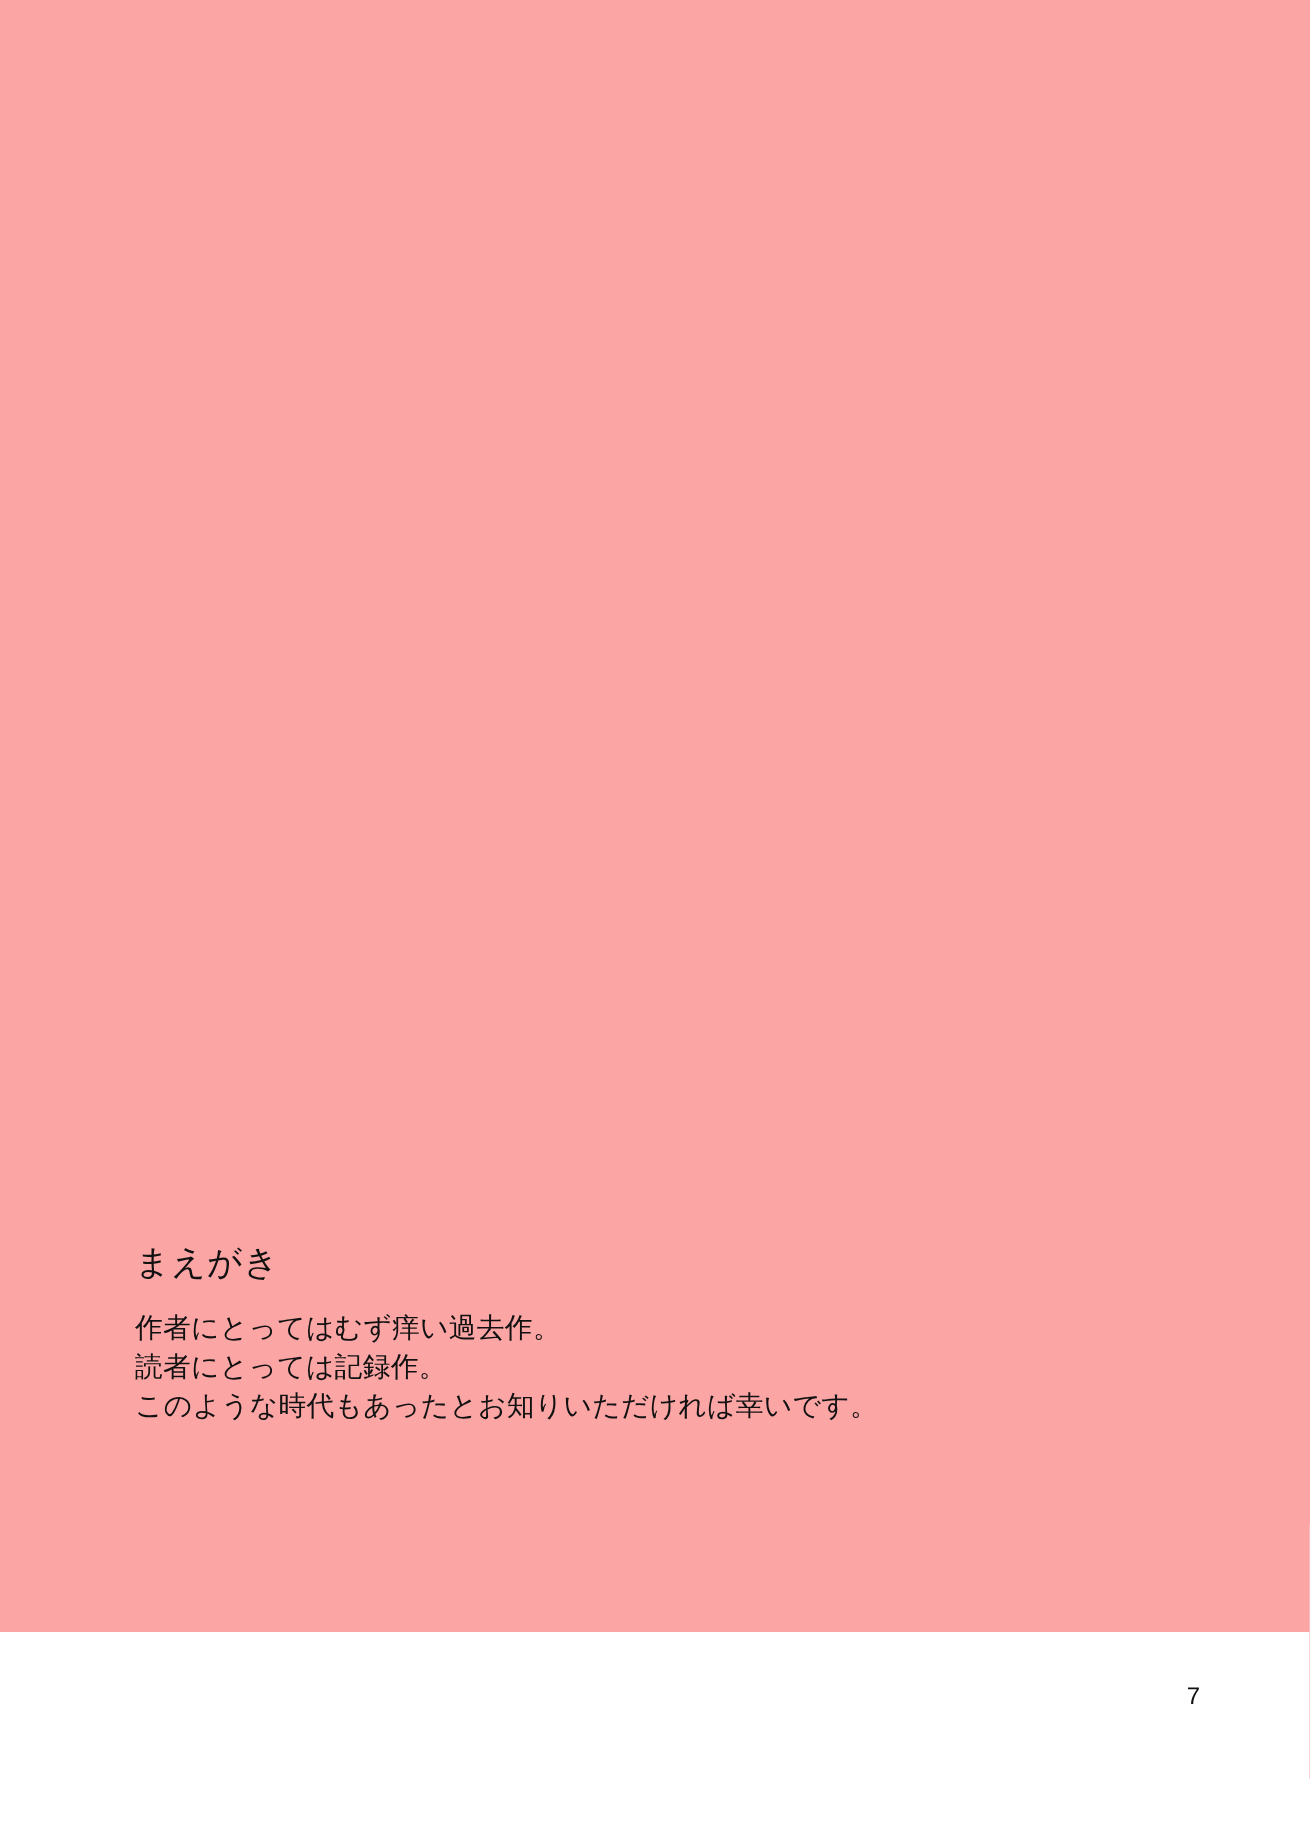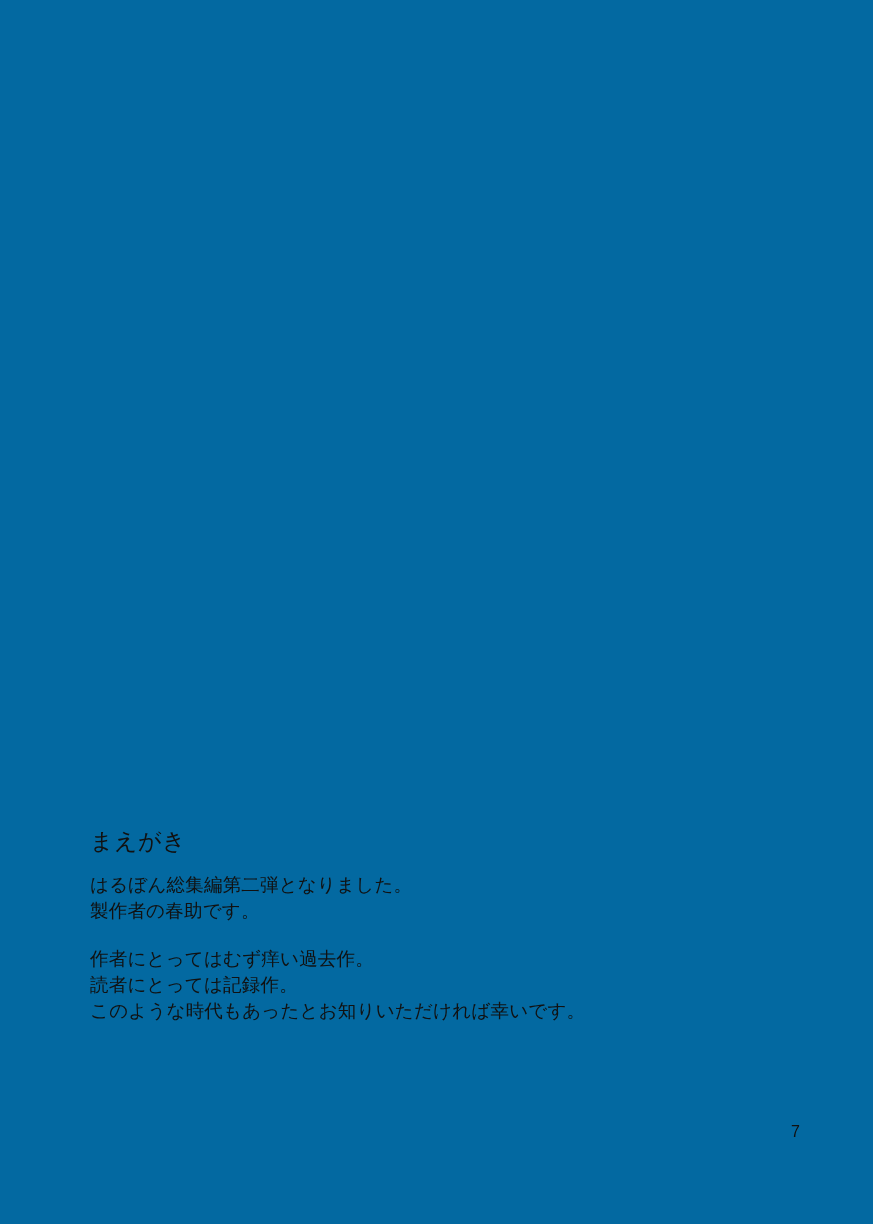--- a/index.html
+++ b/index.html
@@ -13,22 +13,22 @@
     font-family: "Liberation Sans", sans-serif;
     color: #1a1a1a;
     position: relative;
     overflow: hidden;
   }
   .page {
     position: absolute;
     left: 0;
     top: 0;
     width: 873px;
-    height: 1224px;
-    background: #0369a1;
+    height: 1088px;
+    background: #fca5a5;
   }
   .content {
     position: absolute;
     left: 90px;
     top: 826px;
     width: 700px;
   }
   .heading {
     font-size: 23px;
     line-height: 30px;
@@ -58,20 +58,18 @@
     text-align: right;
     width: 20px;
   }
 </style>
 </head>
 <body>
 
 <div class="page">
   <div class="content">
     <h1 class="heading">まえがき</h1>
-    <p class="para">はるぼん総集編第二弾となりました。
-製作者の春助です。</p>
     <p class="para">作者にとってはむず痒い過去作。
 読者にとっては記録作。
 このような時代もあったとお知りいただければ幸いです。</p>
   </div>
   <div class="page-number">7</div>
 </div>
 
 </body></html>

